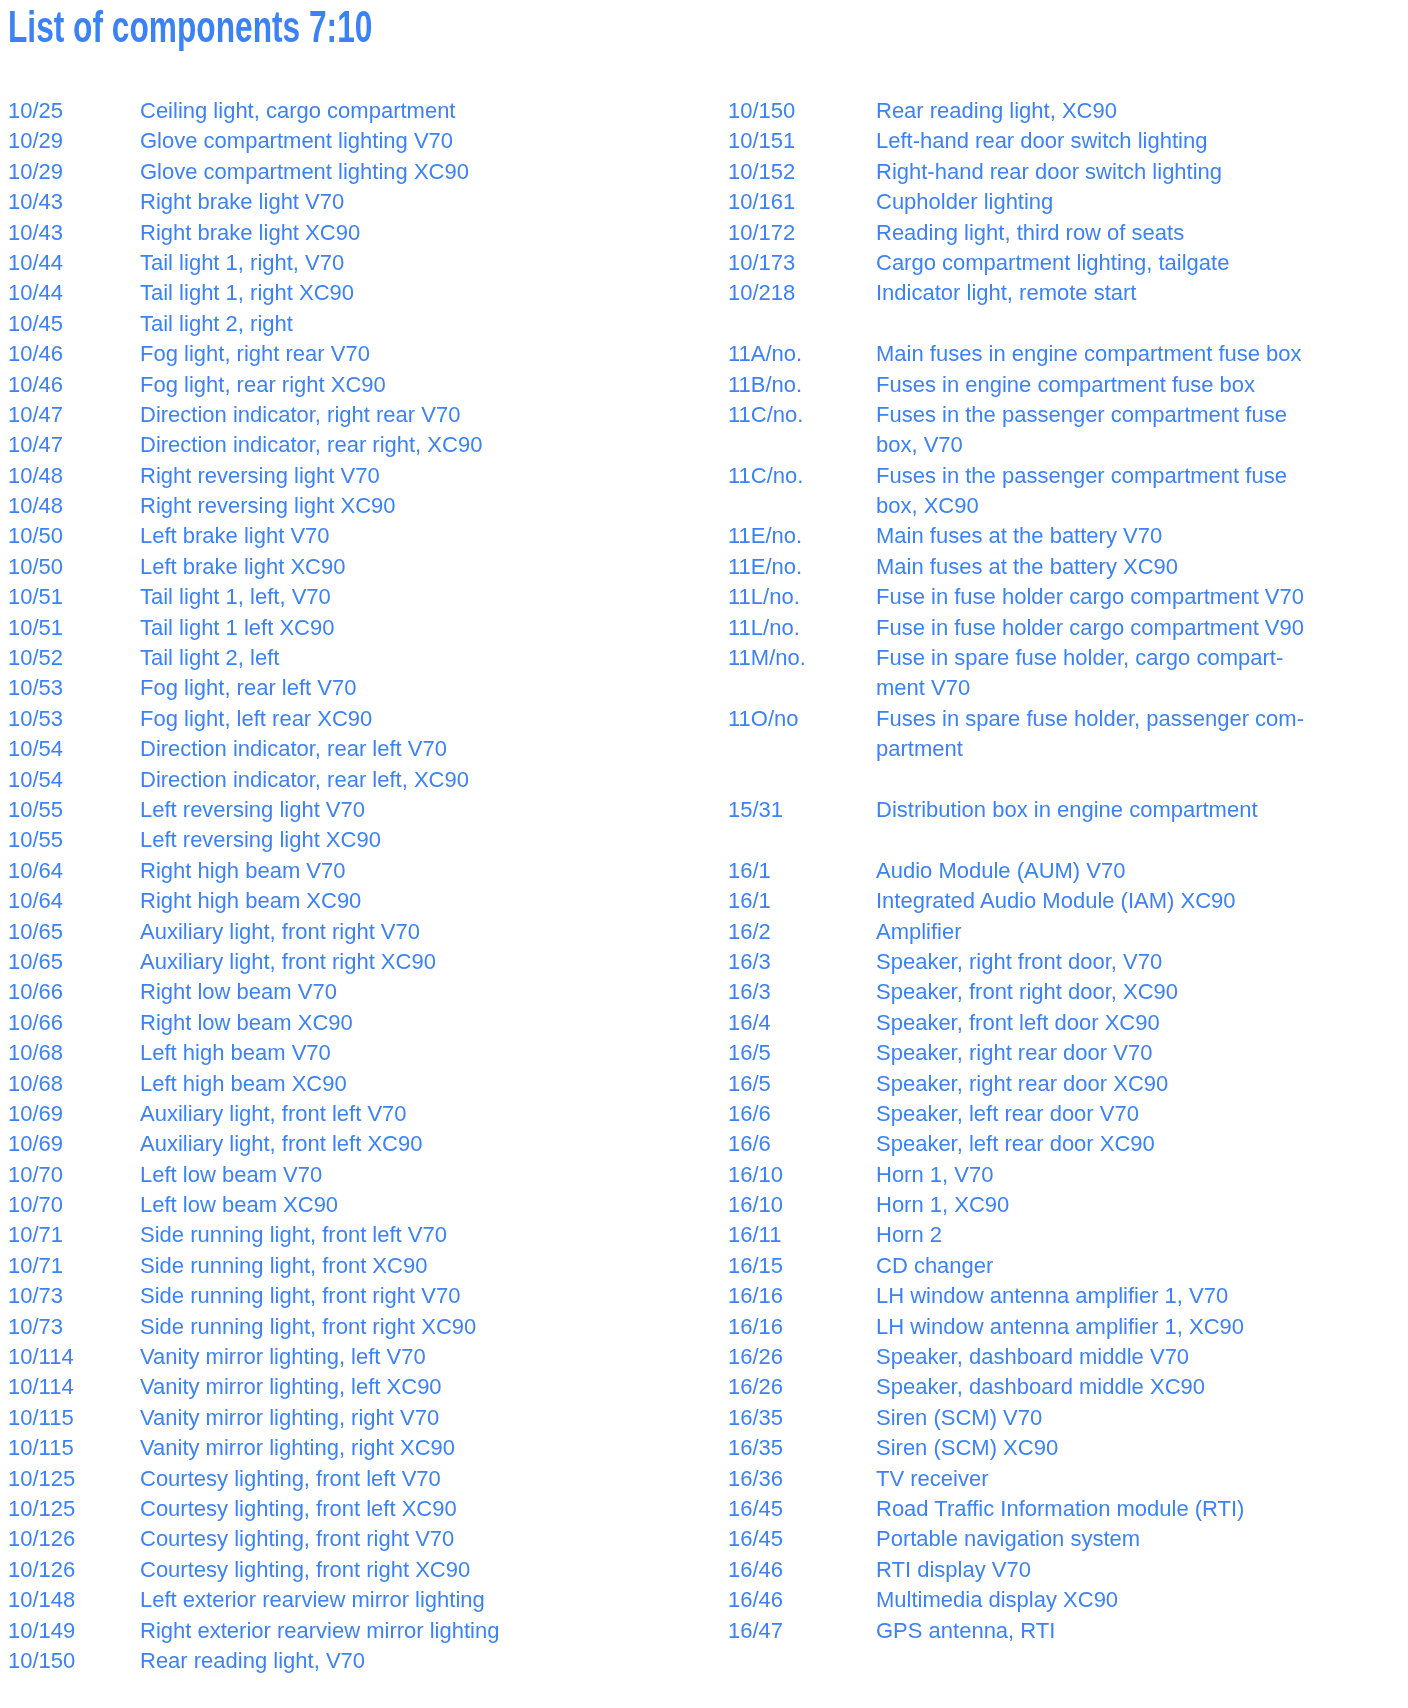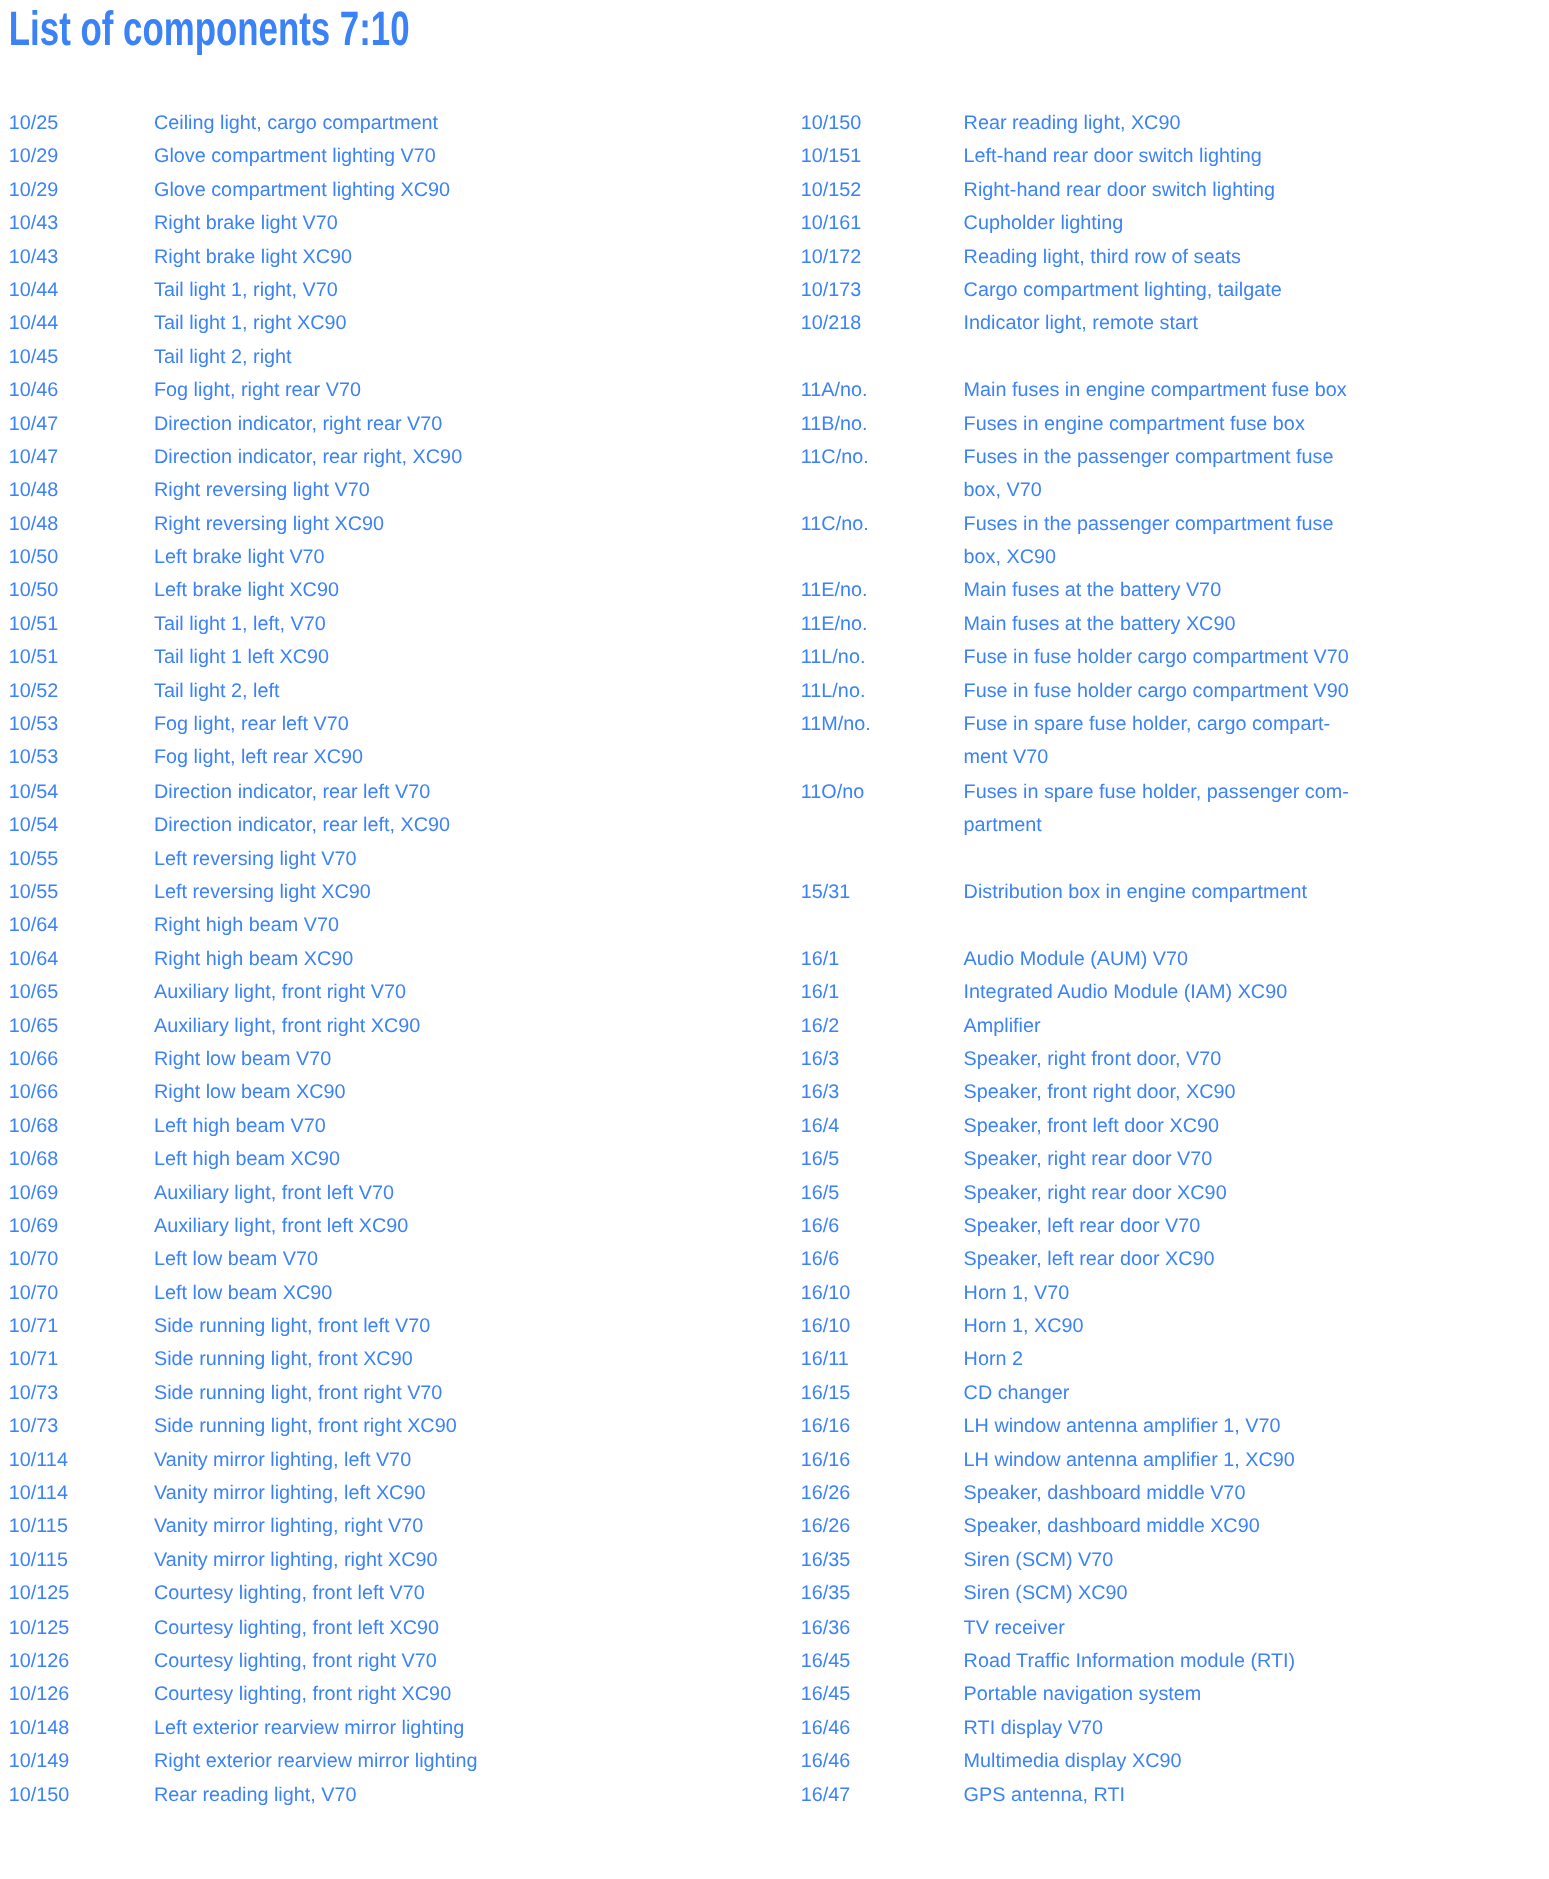--- a/index.html
+++ b/index.html
@@ -25,21 +25,21 @@
     font-size: 44px;
     font-weight: 700;
     white-space: nowrap;
     letter-spacing: 0px;
     transform: scaleX(0.72);
     transform-origin: 0 0;
   }
   .col {
     position: absolute;
     top: 96px;
-    font-size: 18px;
+    font-size: 22px;
     line-height: 30.4px;
     white-space: nowrap;
   }
   .col-left  { left: 8px; }
   .col-right { left: 728px; }
   .line { height: 30.4px; }
   .code {
     display: inline-block;
     vertical-align: top;
   }
@@ -55,20 +55,21 @@
   <div class="col col-left" id="col-0">
       <div class="line"><span class="code">10/25</span><span class="desc">Ceiling light, cargo compartment</span></div>
       <div class="line"><span class="code">10/29</span><span class="desc">Glove compartment lighting V70</span></div>
       <div class="line"><span class="code">10/29</span><span class="desc">Glove compartment lighting XC90</span></div>
       <div class="line"><span class="code">10/43</span><span class="desc">Right brake light V70</span></div>
       <div class="line"><span class="code">10/43</span><span class="desc">Right brake light XC90</span></div>
       <div class="line"><span class="code">10/44</span><span class="desc">Tail light 1, right, V70</span></div>
       <div class="line"><span class="code">10/44</span><span class="desc">Tail light 1, right XC90</span></div>
       <div class="line"><span class="code">10/45</span><span class="desc">Tail light 2, right</span></div>
       <div class="line"><span class="code">10/46</span><span class="desc">Fog light, right rear V70</span></div>
+      <div class="line"><span class="code">10/46</span><span class="desc">Fog light, rear right XC90</span></div>
       <div class="line"><span class="code">10/47</span><span class="desc">Direction indicator, right rear V70</span></div>
       <div class="line"><span class="code">10/47</span><span class="desc">Direction indicator, rear right, XC90</span></div>
       <div class="line"><span class="code">10/48</span><span class="desc">Right reversing light V70</span></div>
       <div class="line"><span class="code">10/48</span><span class="desc">Right reversing light XC90</span></div>
       <div class="line"><span class="code">10/50</span><span class="desc">Left brake light V70</span></div>
       <div class="line"><span class="code">10/50</span><span class="desc">Left brake light XC90</span></div>
       <div class="line"><span class="code">10/51</span><span class="desc">Tail light 1, left, V70</span></div>
       <div class="line"><span class="code">10/51</span><span class="desc">Tail light 1 left XC90</span></div>
       <div class="line"><span class="code">10/52</span><span class="desc">Tail light 2, left</span></div>
       <div class="line"><span class="code">10/53</span><span class="desc">Fog light, rear left V70</span></div>

